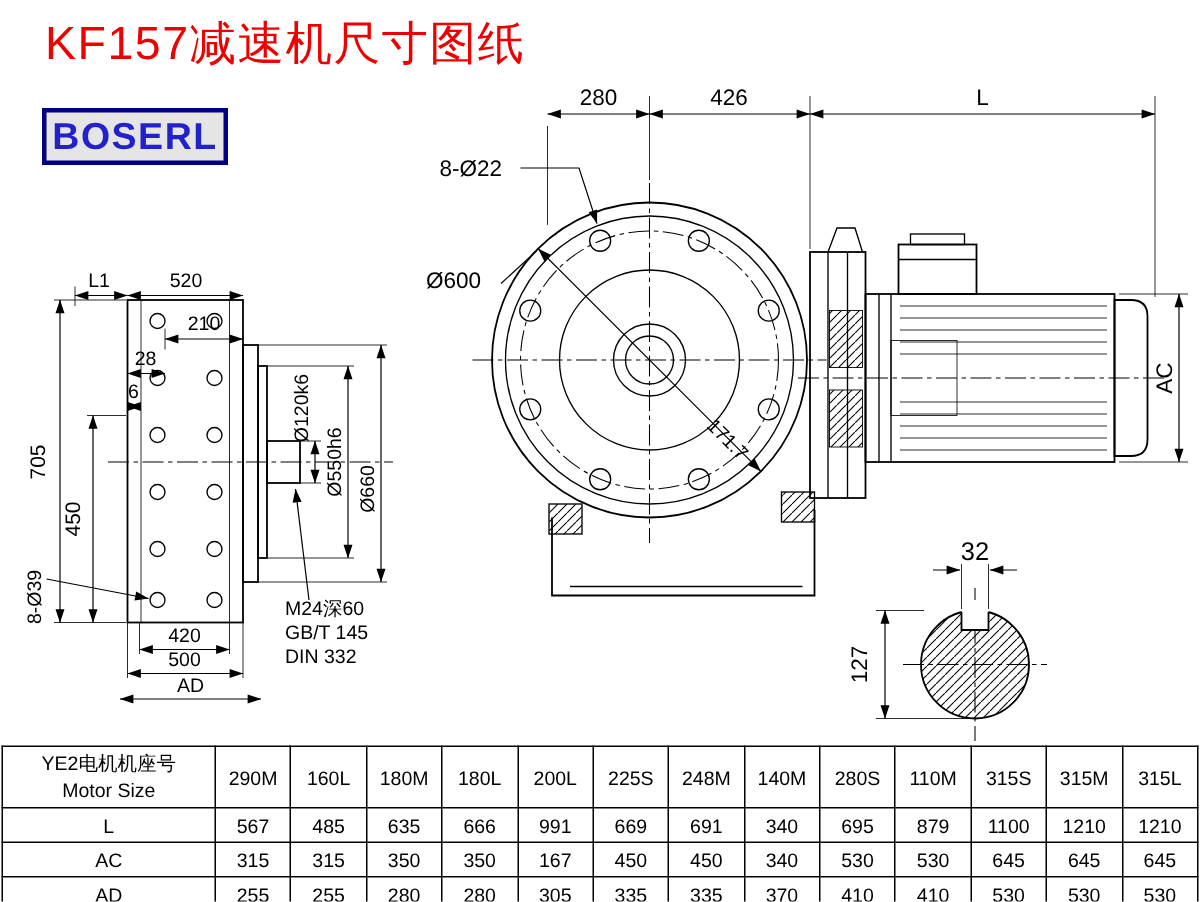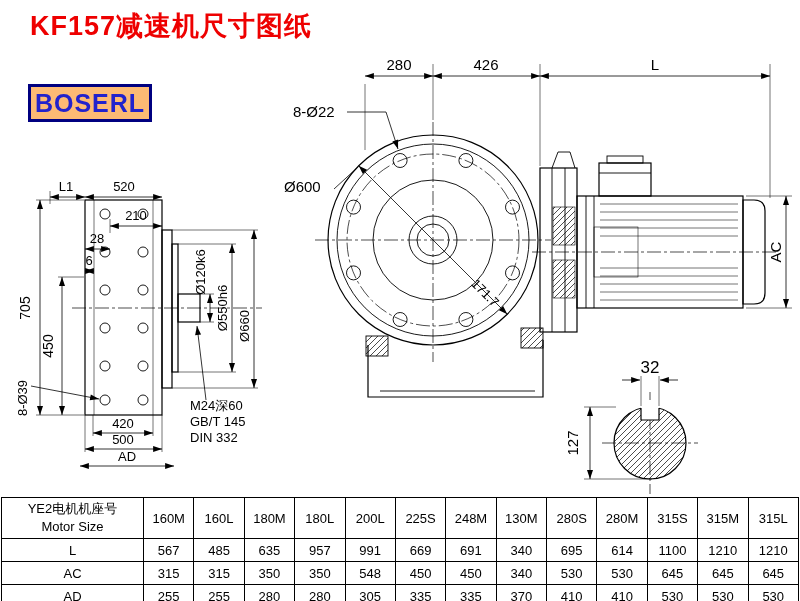--- a/index.html
+++ b/index.html
@@ -1,19 +1,19 @@
 <!DOCTYPE html>
 <html><head>
 <meta charset="utf-8">
 <style>
   html,body{margin:0;padding:0;background:#fff}
   body{position:relative;width:800px;height:601px;overflow:hidden;font-family:"Liberation Sans",sans-serif}
-  .title{position:absolute;left:30px;top:8px;font-weight:bold;font-size:27px;color:#ee0000;letter-spacing:1px;white-space:nowrap}
-  .brand-box{position:absolute;left:28px;top:84px;width:118px;height:32px;border:3px solid #000080;
-             display:flex;align-items:center;justify-content:center;background:#fdba74}
+  .title{position:absolute;left:30px;top:8px;font-weight:normal;font-size:31px;color:#ee0000;letter-spacing:1px;white-space:nowrap}
+  .brand-box{position:absolute;left:28px;top:72px;width:118px;height:32px;border:3px solid #000080;
+             display:flex;align-items:center;justify-content:center;background:#e5e5e5}
   .brand-box span{font-weight:bold;font-size:25px;color:#2222cc;letter-spacing:1px}
   .drawing{position:absolute;left:0;top:0}
   svg .ln{stroke:#000;stroke-width:1.2;fill:none}
   svg .md{stroke:#000;stroke-width:0.9;fill:none}
   svg .thin{stroke:#000;stroke-width:0.55;fill:none}
   svg .dim{stroke:#000;stroke-width:0.8;fill:none}
   svg .cl{stroke:#000;stroke-width:0.7;fill:none;stroke-dasharray:14 3 3 3}
   svg text{fill:#000;font-family:"Liberation Sans",sans-serif}
   .t13{font-size:13px}.t14{font-size:14px}.t15{font-size:15px}.t17{font-size:17px}
   .tablewrap{position:absolute;left:1px;top:497px;width:798px}
@@ -251,57 +251,57 @@
     <colgroup>
       <col style="width:142px">
       <col span="13">
     </colgroup>
     <tbody>
         <tr class="hdr">
       <th class="first">
         <div>YE2电机机座号</div>
         <div>Motor Size</div>
       </th>
-      <th>160M</th>
+      <th>290M</th>
       <th>160L</th>
       <th>180M</th>
       <th>180L</th>
       <th>200L</th>
       <th>225S</th>
       <th>248M</th>
-      <th>130M</th>
+      <th>140M</th>
       <th>280S</th>
-      <th>280M</th>
+      <th>110M</th>
       <th>315S</th>
       <th>315M</th>
       <th>315L</th>
     </tr>
     <tr>
       <td>L</td>
       <td>567</td>
       <td>485</td>
       <td>635</td>
-      <td>957</td>
+      <td>666</td>
       <td>991</td>
       <td>669</td>
       <td>691</td>
       <td>340</td>
       <td>695</td>
-      <td>614</td>
+      <td>879</td>
       <td>1100</td>
       <td>1210</td>
       <td>1210</td>
     </tr>
     <tr>
       <td>AC</td>
       <td>315</td>
       <td>315</td>
       <td>350</td>
       <td>350</td>
-      <td>548</td>
+      <td>167</td>
       <td>450</td>
       <td>450</td>
       <td>340</td>
       <td>530</td>
       <td>530</td>
       <td>645</td>
       <td>645</td>
       <td>645</td>
     </tr>
     <tr>

